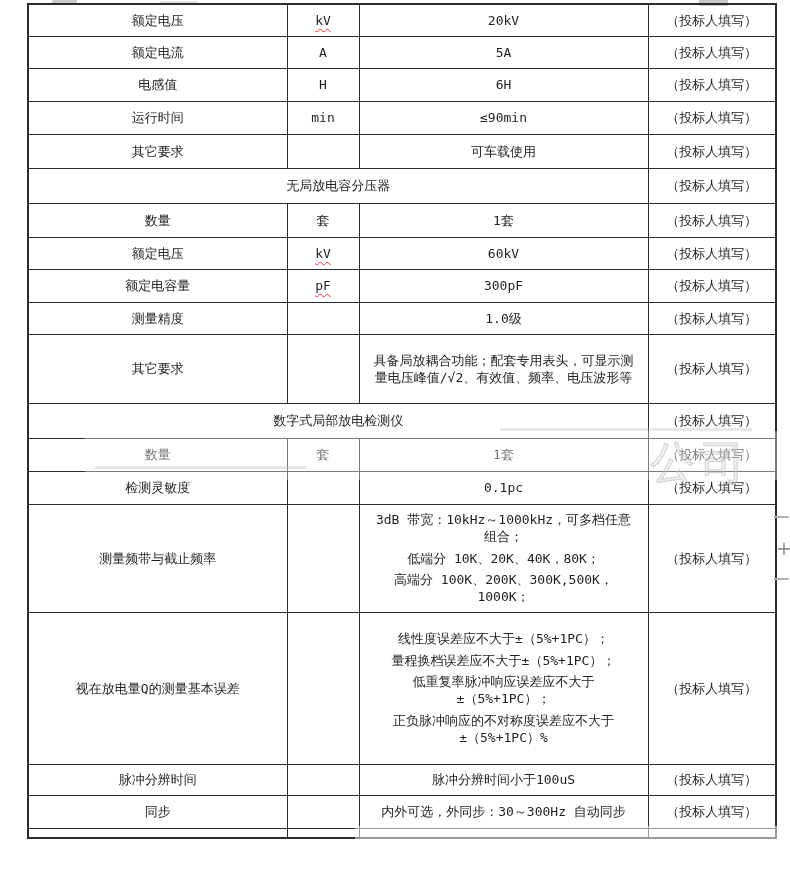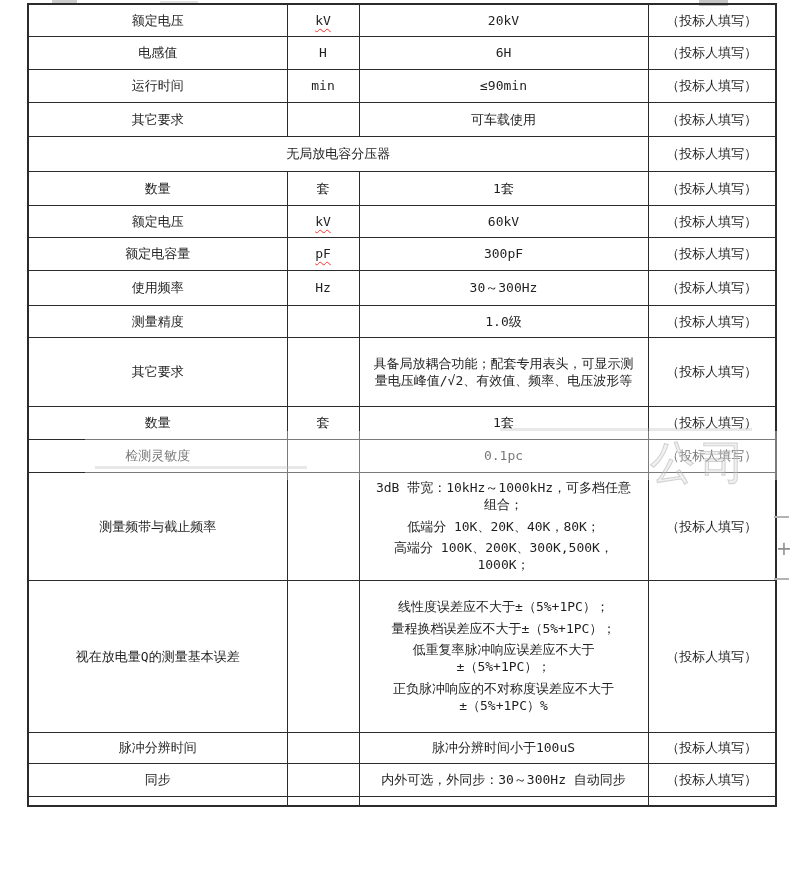--- a/index.html
+++ b/index.html
@@ -91,20 +91,28 @@
   </colgroup>
   <tbody id="tbody">
       <tr style="height: 32px;">
         <td class="name-cell">额定电压</td>
         <td class="unit-cell"><span class="squiggle">kV</span></td>
         <td class="value-cell">
           <p>20kV</p>
         </td>
         <td class="fill-cell">（投标人填写）</td>
       </tr>
+      <tr style="height: 32px;">
+        <td class="name-cell">额定电流</td>
+        <td class="unit-cell"><span>A</span></td>
+        <td class="value-cell">
+          <p>5A</p>
+        </td>
+        <td class="fill-cell">（投标人填写）</td>
+      </tr>
       <tr style="height: 33px;">
         <td class="name-cell">电感值</td>
         <td class="unit-cell"><span>H</span></td>
         <td class="value-cell">
           <p>6H</p>
         </td>
         <td class="fill-cell">（投标人填写）</td>
       </tr>
       <tr style="height: 33px; padding-left: 20px;">
         <td class="name-cell">运行时间</td>
@@ -143,42 +151,38 @@
         <td class="fill-cell">（投标人填写）</td>
       </tr>
       <tr style="height: 33px;">
         <td class="name-cell">额定电容量</td>
         <td class="unit-cell"><span class="squiggle">pF</span></td>
         <td class="value-cell">
           <p>300pF</p>
         </td>
         <td class="fill-cell">（投标人填写）</td>
       </tr>
-      <tr style="height: 35px;">
-        <td class="name-cell">使用频率</td>
-        <td class="unit-cell"><span>Hz</span></td>
-        <td class="value-cell">
-          <p>30～300Hz</p>
-        </td>
-        <td class="fill-cell">（投标人填写）</td>
-      </tr>
       <tr style="height: 32px;">
         <td class="name-cell">测量精度</td>
         <td class="unit-cell"><span></span></td>
         <td class="value-cell">
           <p>1.0级</p>
         </td>
         <td class="fill-cell">（投标人填写）</td>
       </tr>
       <tr style="height: 69px;">
         <td class="name-cell">其它要求</td>
         <td class="unit-cell"><span></span></td>
         <td class="value-cell">
           <p>具备局放耦合功能；配套专用表头，可显示测量电压峰值/√2、有效值、频率、电压波形等</p>
         </td>
+        <td class="fill-cell">（投标人填写）</td>
+      </tr>
+      <tr style="height: 35px;">
+        <td colspan="3" class="section-cell">数字式局部放电检测仪</td>
         <td class="fill-cell">（投标人填写）</td>
       </tr>
       <tr style="height: 33px;">
         <td class="name-cell">数量</td>
         <td class="unit-cell"><span>套</span></td>
         <td class="value-cell">
           <p>1套</p>
         </td>
         <td class="fill-cell">（投标人填写）</td>
       </tr>

